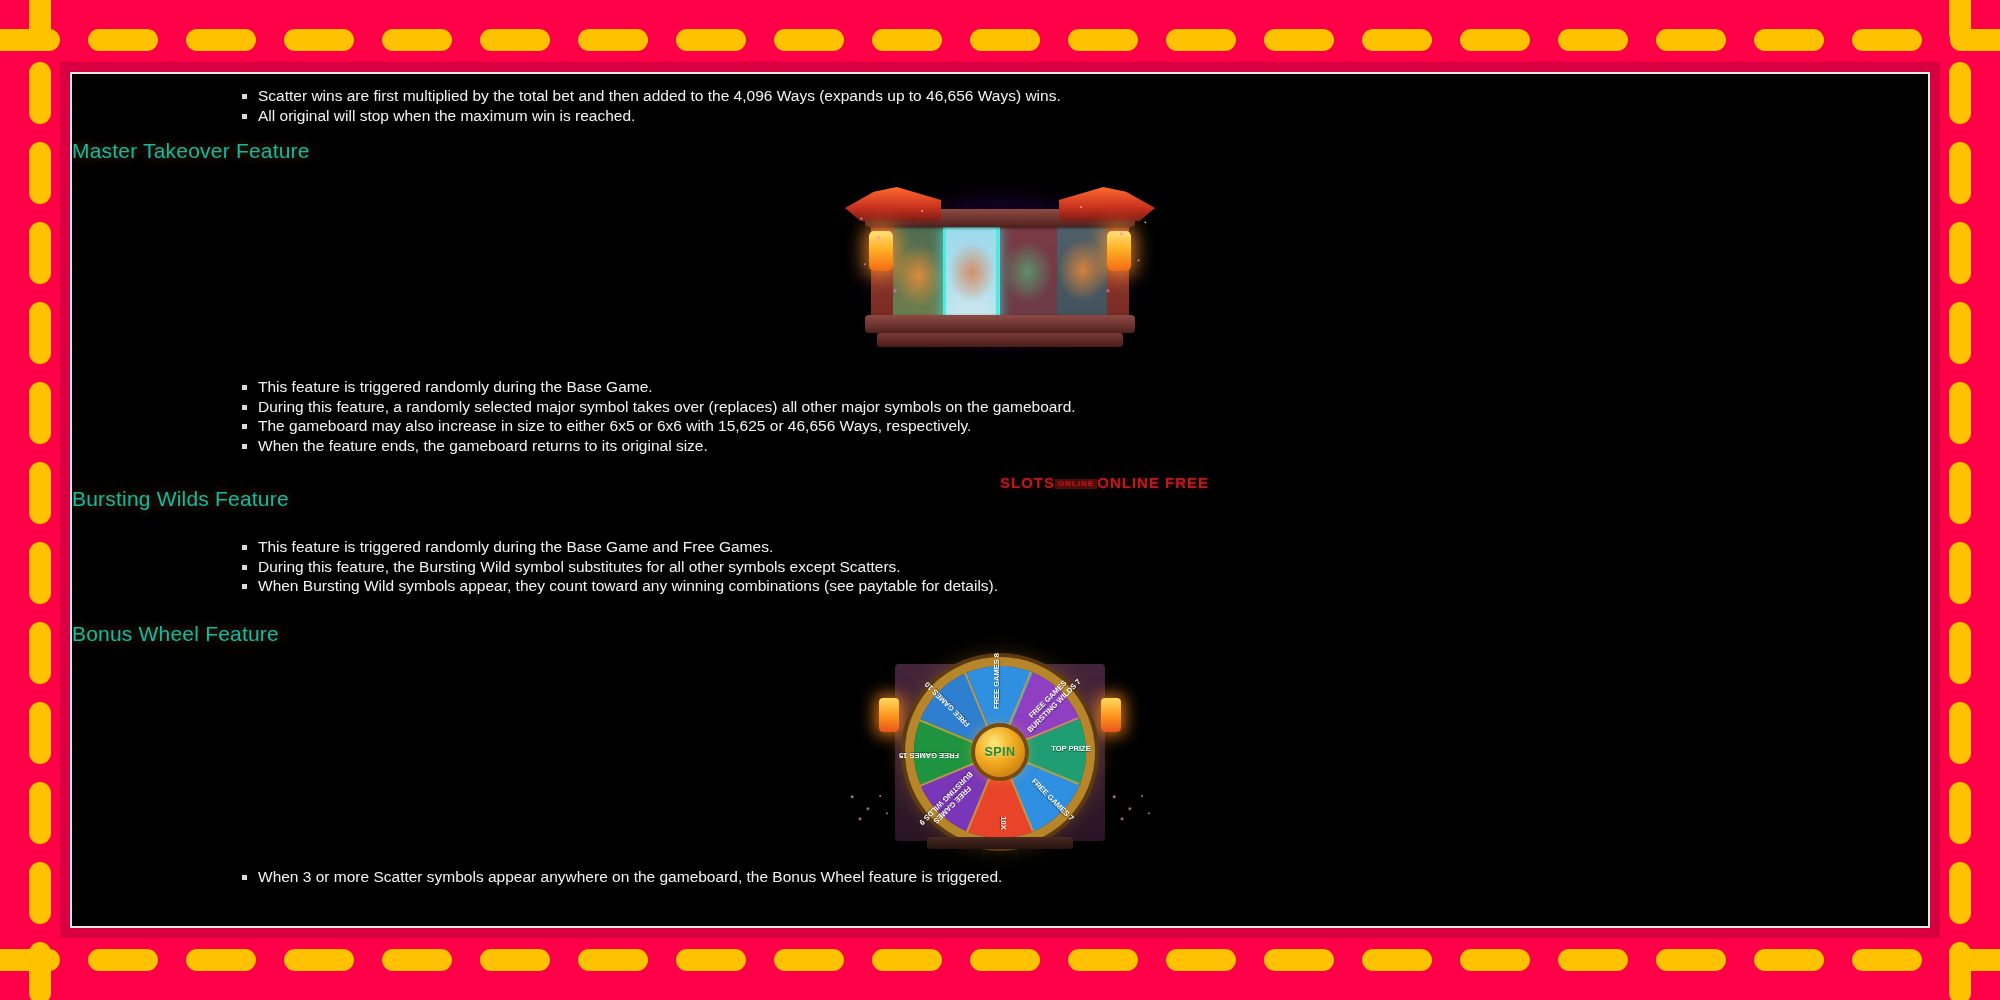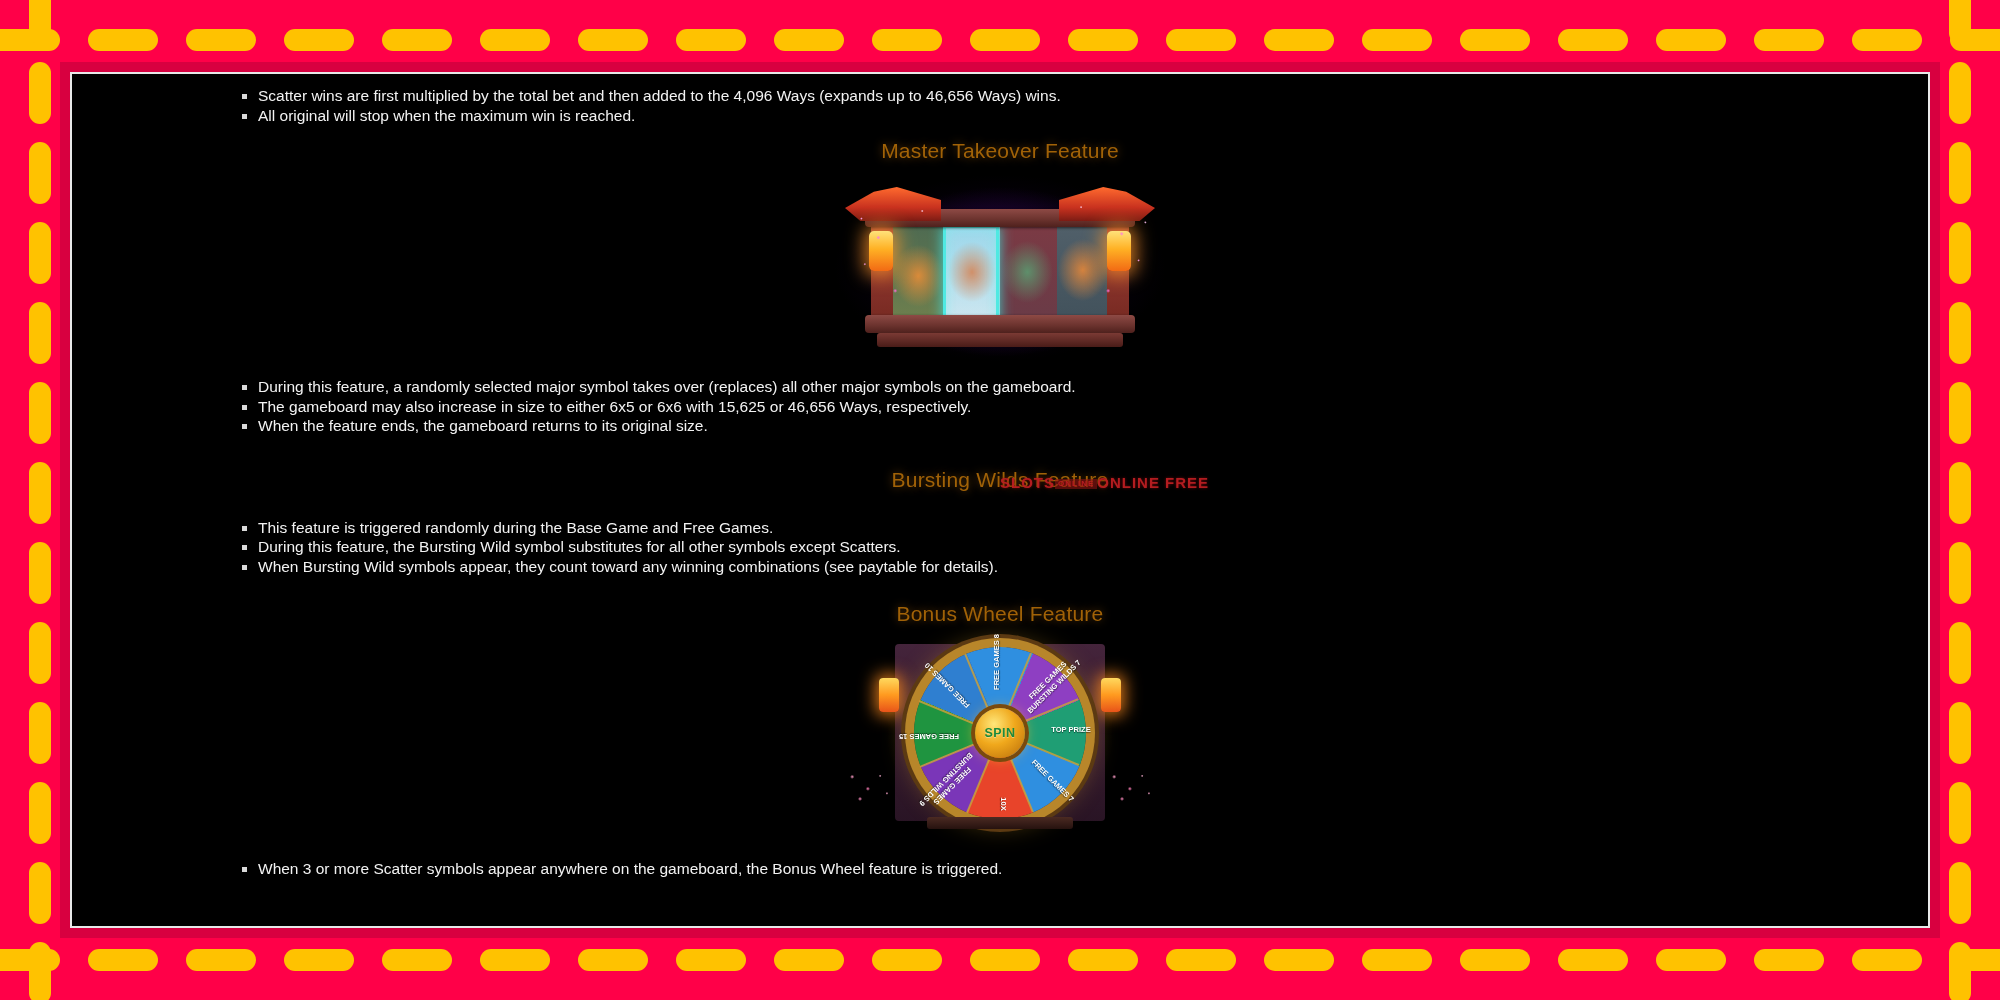--- a/index.html
+++ b/index.html
@@ -69,23 +69,22 @@
     content:"";
     position:absolute;
     left:2px; top:8px;
     width:5px; height:5px;
     background:#DADADA;
   }
 
   .block-top { margin-top:8px; }
 
   .section-title {
-    text-align:center;
     font-size:21px;
-    color:#a16207;
+    color:#14b8a6;
     font-weight:400;
     letter-spacing:.2px;
     text-shadow:0 0 10px rgba(240,147,30,.45);
   }
 
   .art-wrap { position:relative; width:100%; display:flex; justify-content:center; }
 
   
   .gate {
     position:relative;
@@ -396,20 +395,21 @@
             <div class="roofwing left"></div>
             <div class="roofwing right"></div>
             <div class="lantern left"></div>
             <div class="lantern right"></div>
             <div class="base"></div>
             <div class="sparkles"></div>
           </div>
         </div>
 
         <ul class="bullets" style="margin-top:14px;">
+          <li>This feature is triggered randomly during the Base Game.</li>
           <li>During this feature, a randomly selected major symbol takes over (replaces) all other major symbols on the gameboard.</li>
           <li>The gameboard may also increase in size to either 6x5 or 6x6 with 15,625 or 46,656 Ways, respectively.</li>
           <li>When the feature ends, the gameboard returns to its original size.</li>
         </ul>
 
         <div style="height:32px;"></div>
 
         <div class="section-title">Bursting Wilds Feature</div>
 
         <ul class="bullets" style="margin-top:26px;">
@@ -451,21 +451,21 @@
               <div class="seg-label" style="transform:rotate(-45deg) translate(34px,0);">FREE GAMES BURSTING WILDS 7</div>
 
               <div class="hub">
                 <span>SPIN</span>
               </div>
             </div>
             <div class="stand"></div>
           </div>
         </div>
 
-        <ul class="bullets" style="margin-top:24px;">
+        <ul class="bullets" style="margin-top:12px;">
           <li>When 3 or more Scatter symbols appear anywhere on the gameboard, the Bonus Wheel feature is triggered.</li>
         </ul>
 
         <div class="watermark">
           <span>SLOTS</span><span class="wm-badge">ONLINE</span><span>ONLINE FREE</span>
         </div>
 
       </div>
     </div>
   </div>

